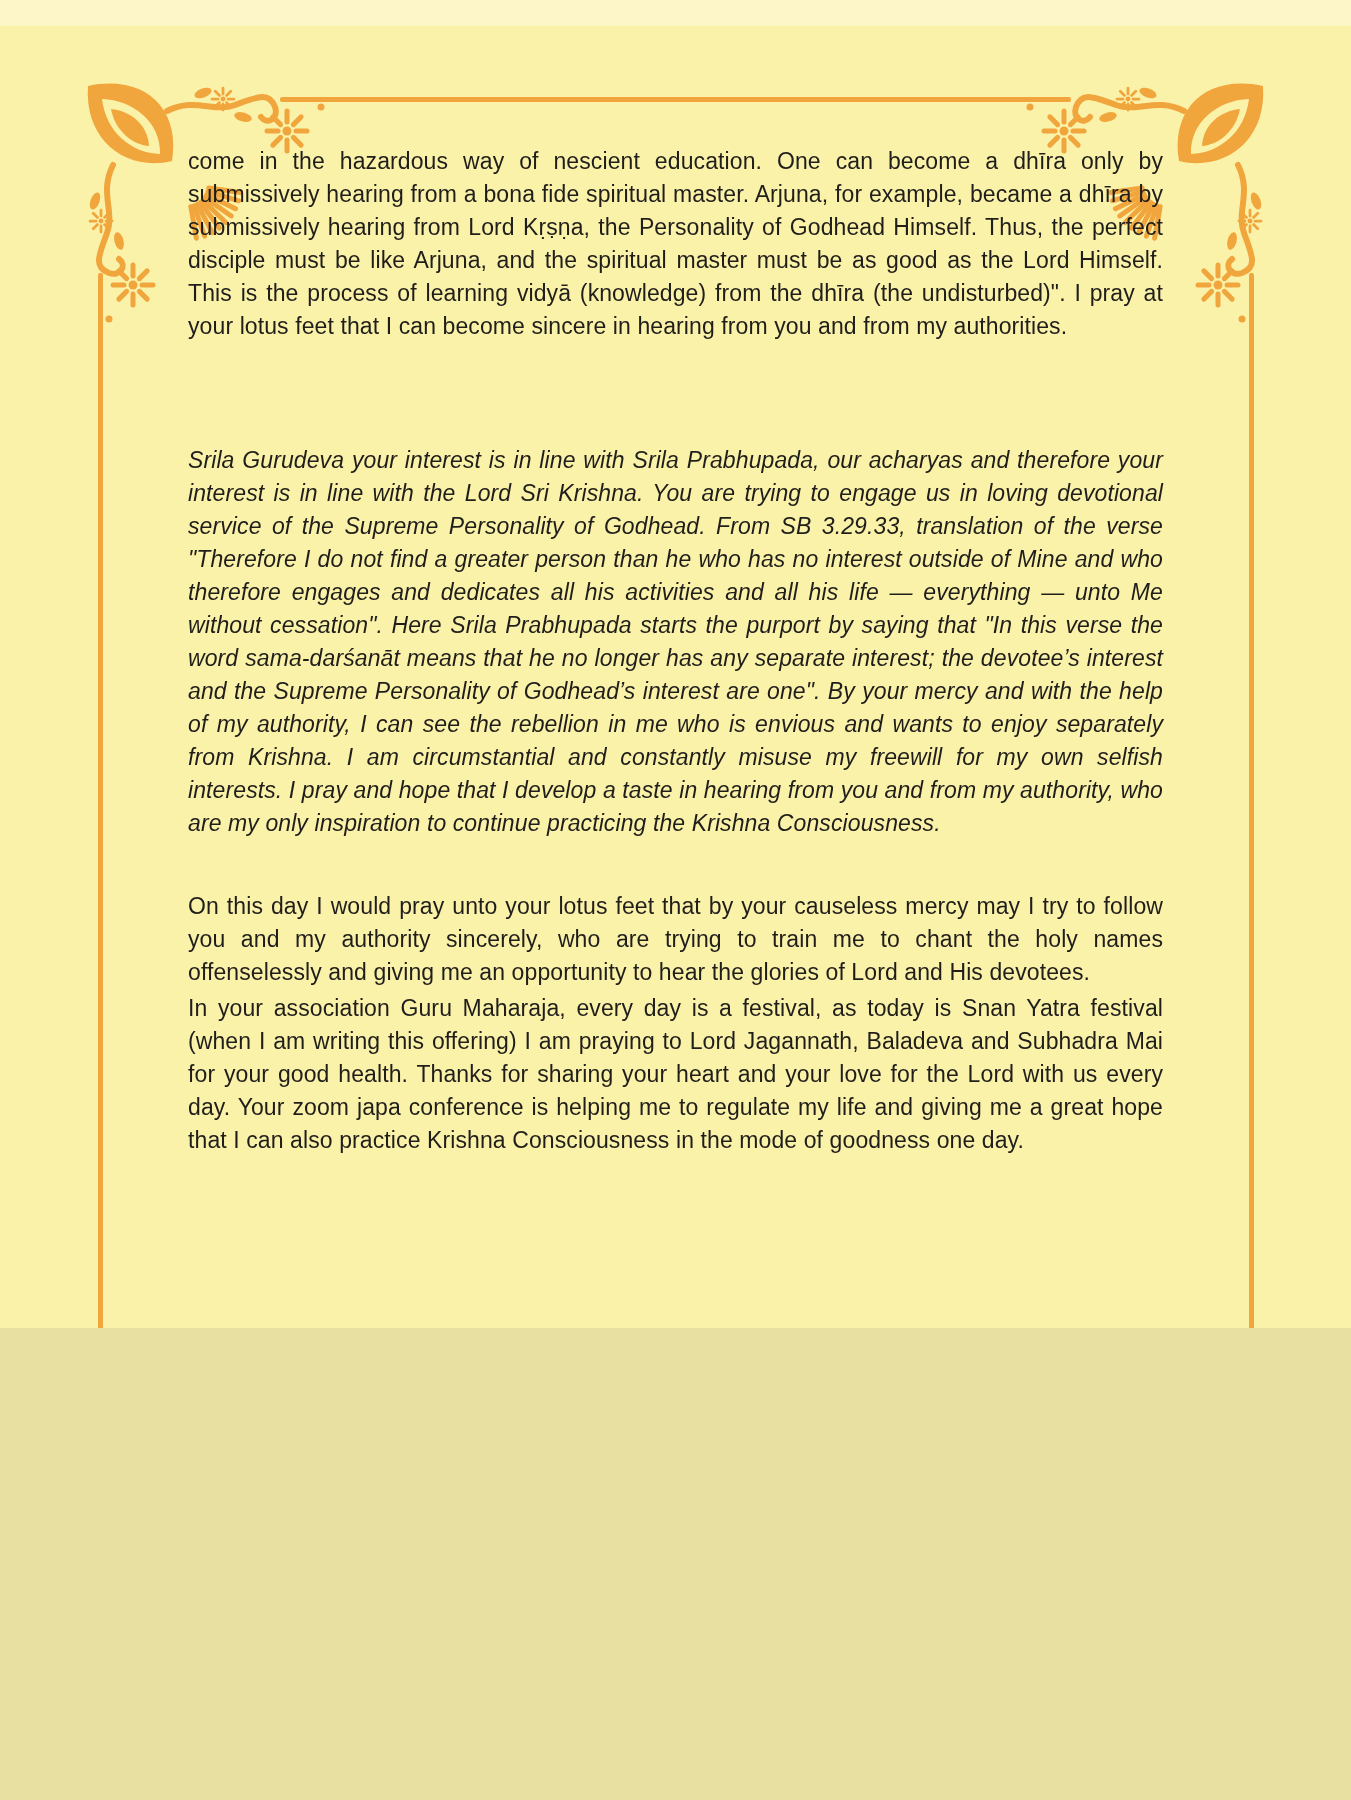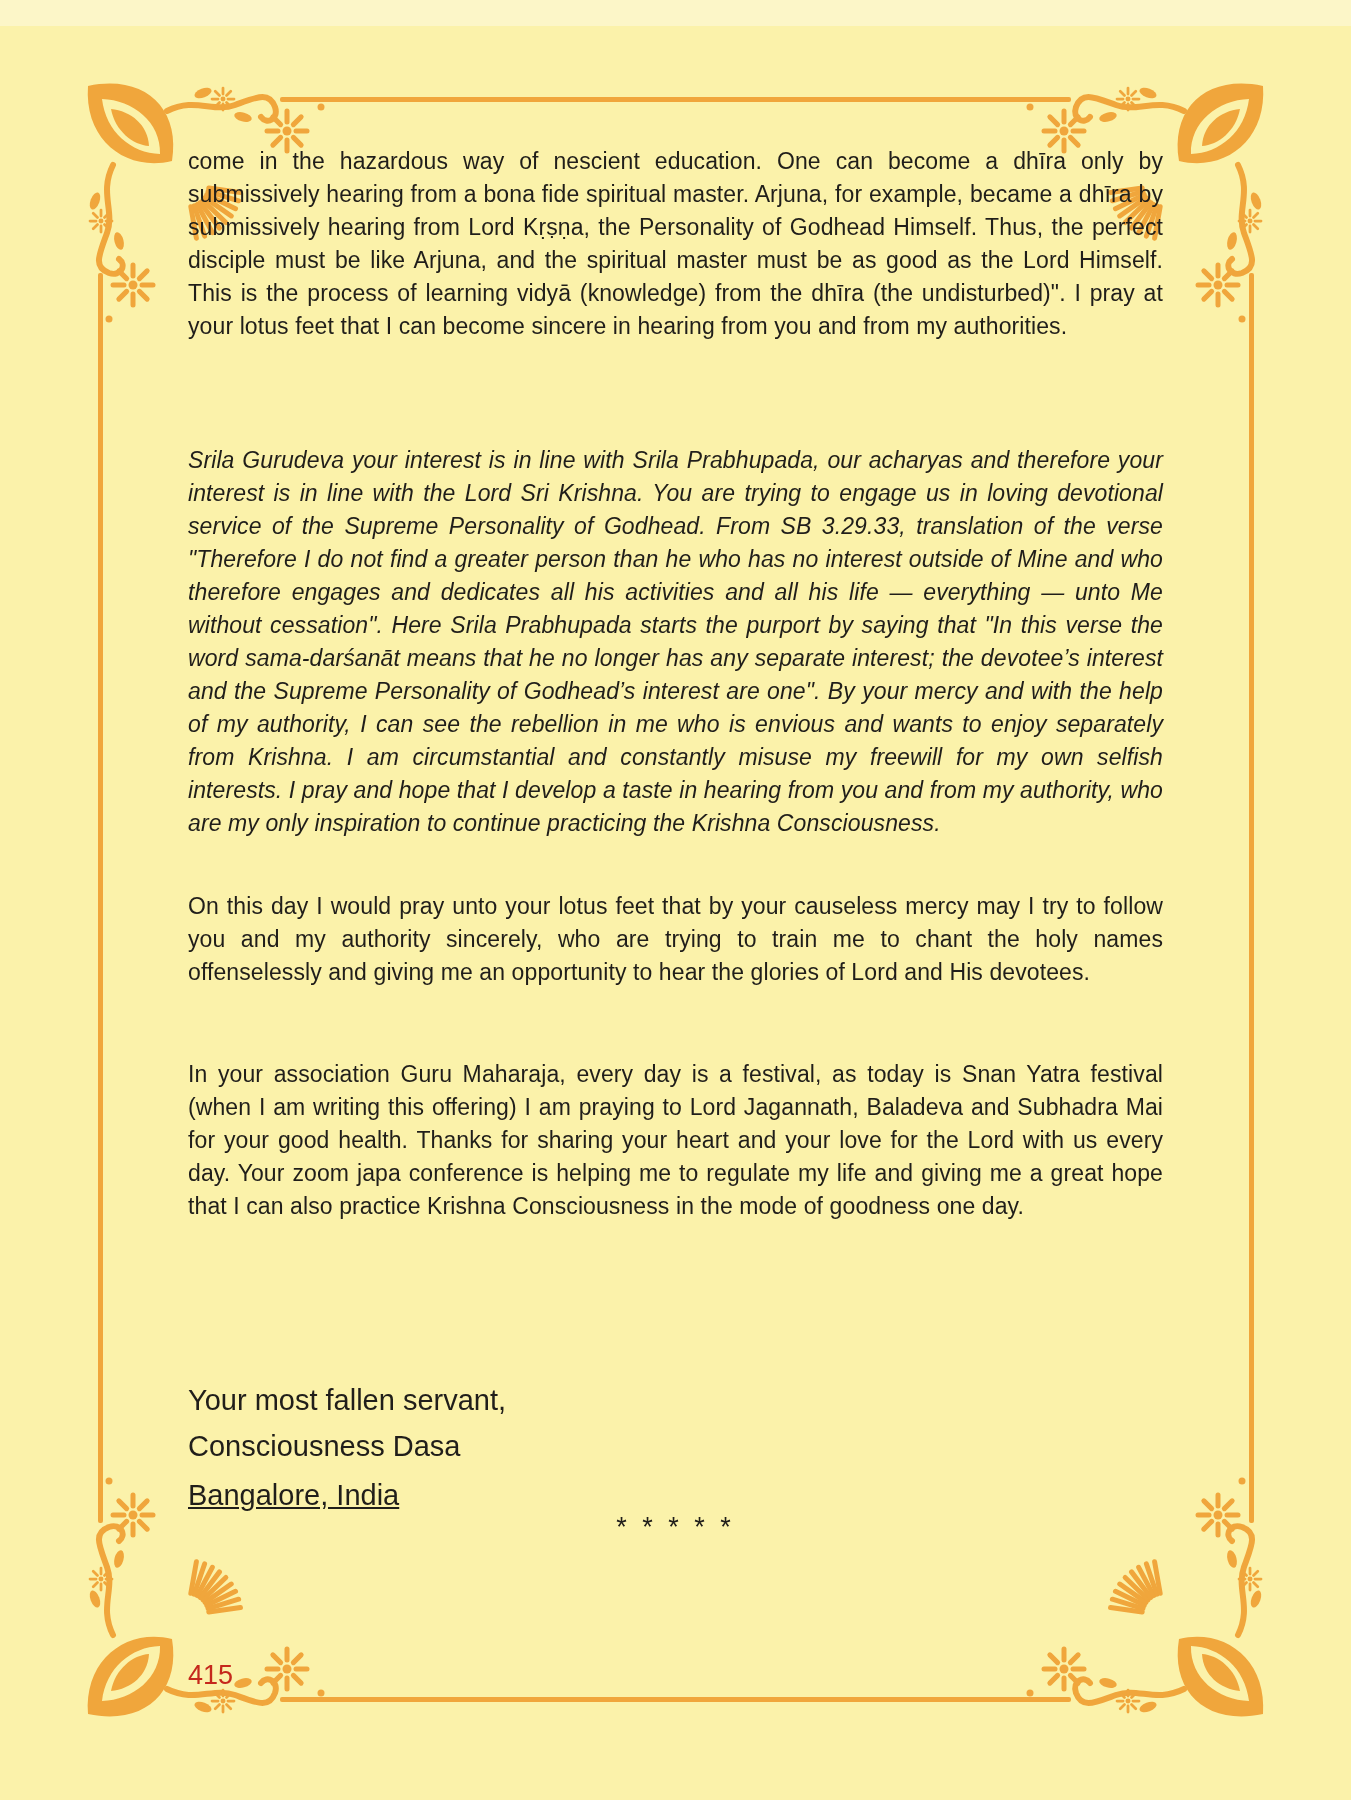--- a/index.html
+++ b/index.html
@@ -5,21 +5,21 @@
   :root{
     --background:#FBF2AA;
     --ornament:#F0A63C;
     --text:#201E1A;
     --page-number:#C5281C;
   }
   html,body{margin:0;padding:0;}
   body{background:#e8e0a0;font-family:"Liberation Sans","DejaVu Sans",sans-serif;}
   .page{
     position:relative;
-    width:1351px;height:1800px;
+    width:1351px;height:1328px;
     background:var(--background);
     overflow:hidden;
     margin:0 auto;
   }
   .top-edge{
     position:absolute;top:0;left:0;width:100%;height:26px;
     background:#FCF6C8;
   }
   .frame{position:absolute;top:0;left:0;}
   .orn-fill{fill:var(--ornament);}
@@ -30,21 +30,21 @@
     left:188px;width:975px;
     margin:0;
     font-size:23px;line-height:33px;
     color:var(--text);
     text-align:justify;
     letter-spacing:0.1px;
   }
   .p1{top:145px;}
   .p2{top:444px;font-style:italic;}
   .p3{top:890px;}
-  .p4{top:1058px;}
+  .p4{top:992px;}
   .p5{top:1215px;}
 
   .sig-line{
     position:absolute;left:188px;width:975px;
     margin:0;
     font-size:29px;line-height:33px;
     color:var(--text);
   }
   .sig1{top:1384px;}
   .sig2{top:1430px;}

